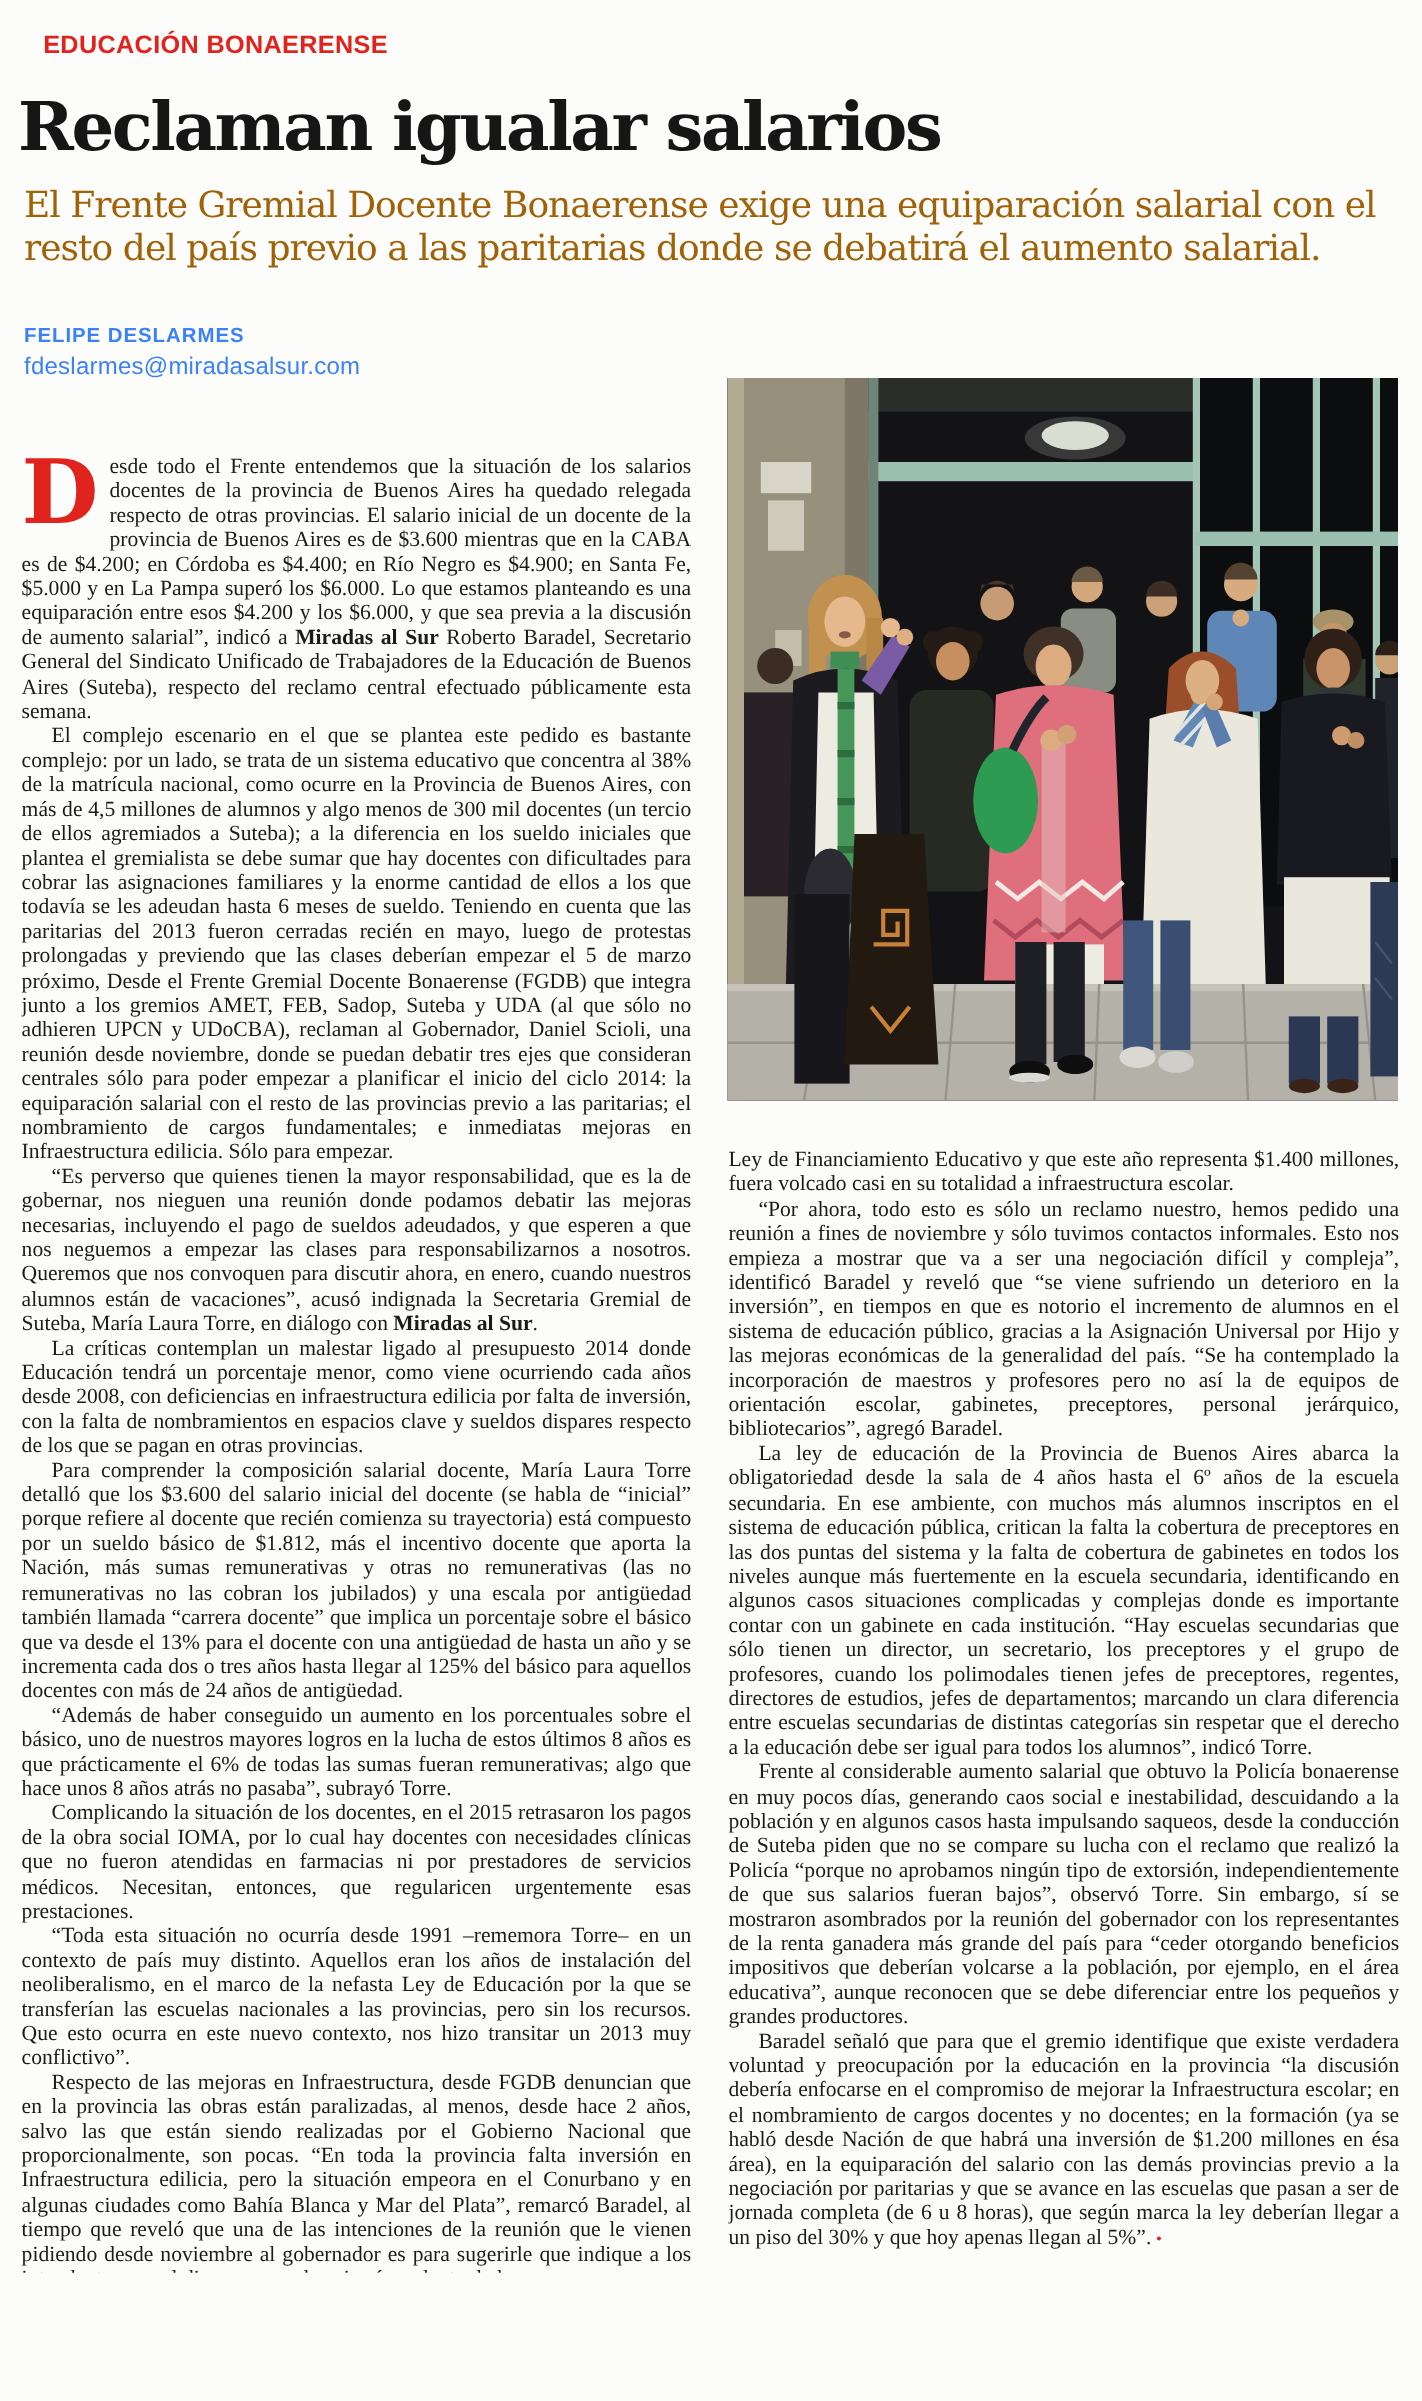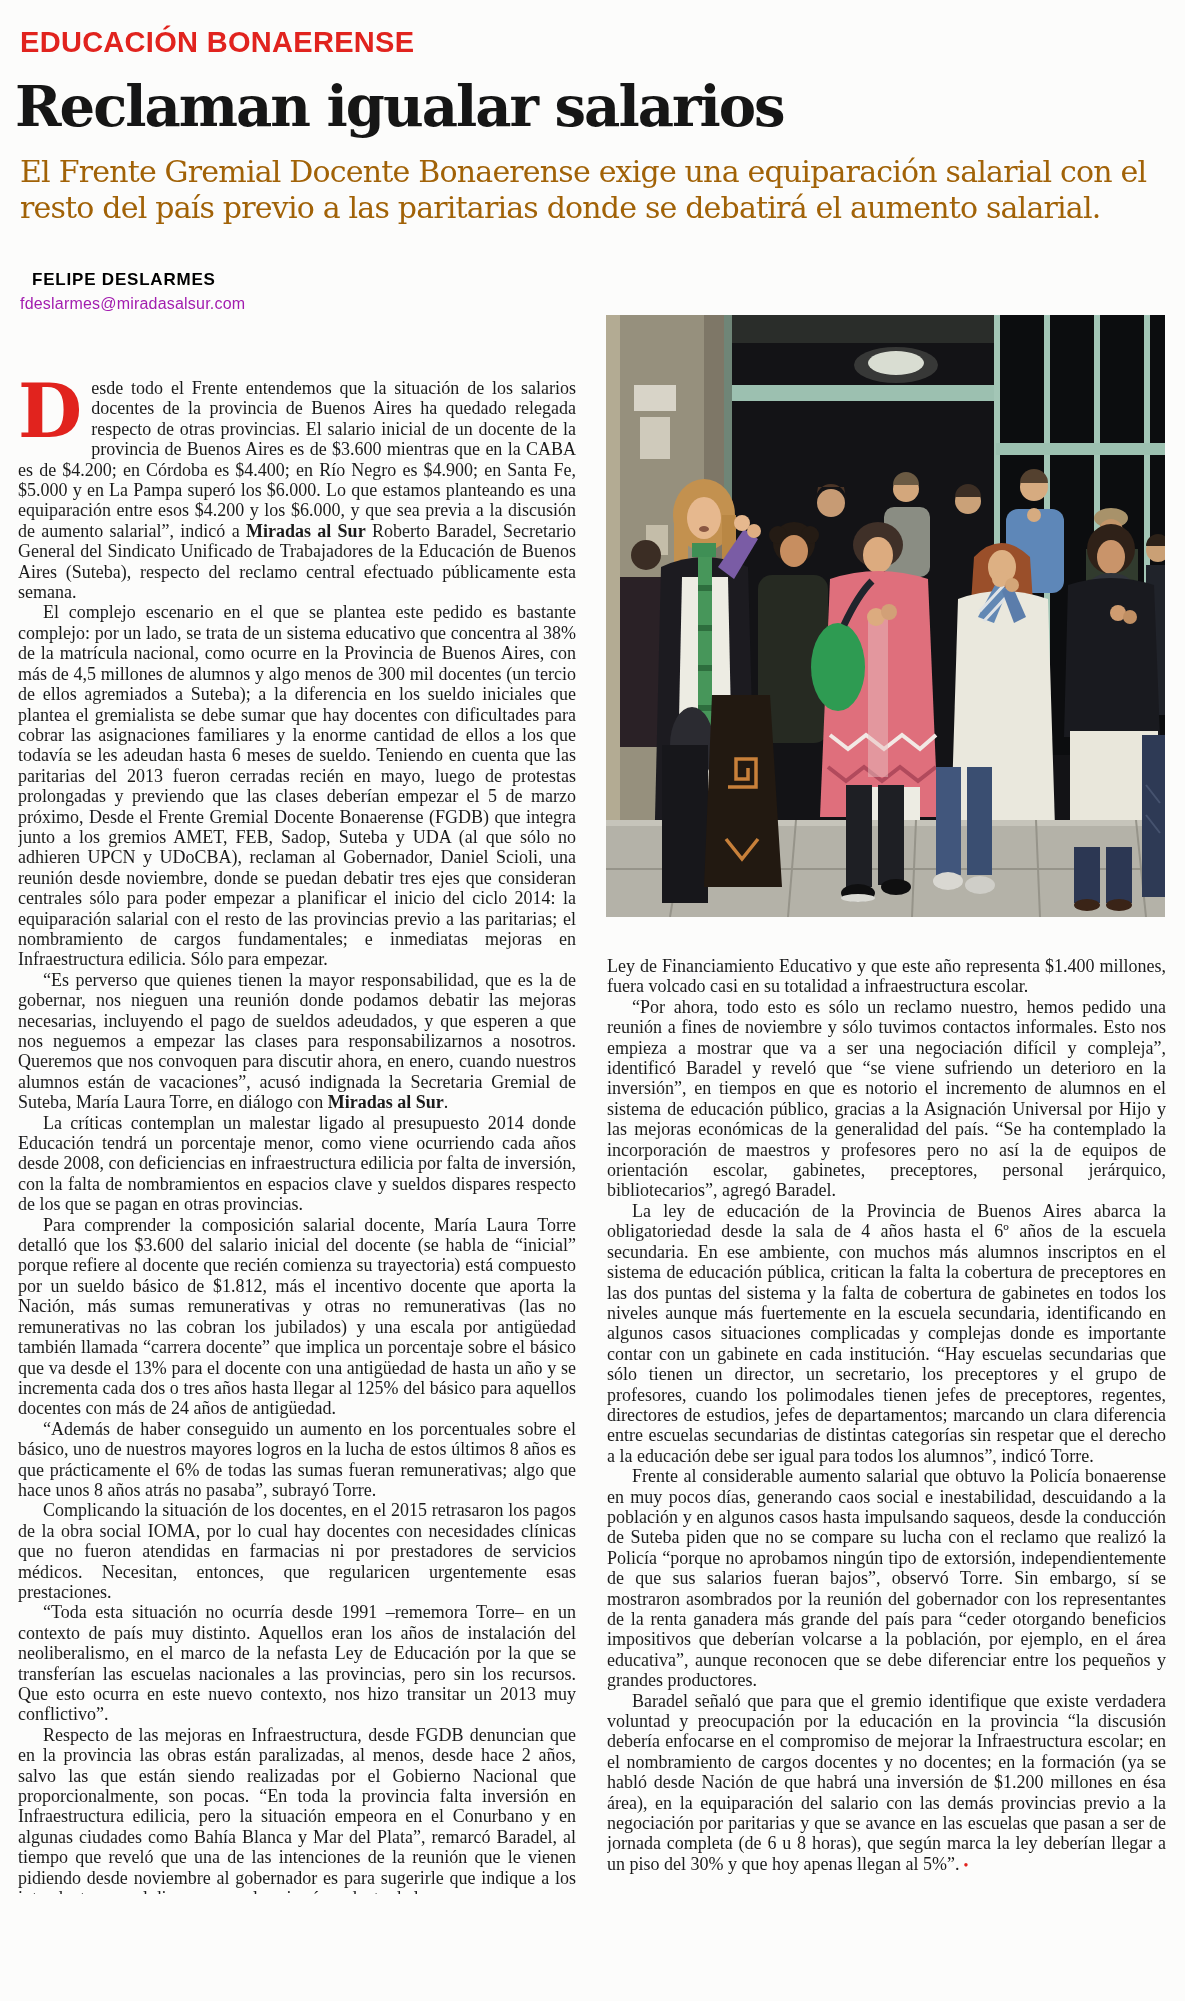--- a/index.html
+++ b/index.html
@@ -2,37 +2,37 @@
 <html lang="es"><head>
 <meta charset="utf-8">
 <style>
   html,body{margin:0;padding:0;}
   body{
     width:1185px;height:2001px;position:relative;overflow:hidden;
     background:#fcfcfb;font-family:"Liberation Serif",serif;
   }
   .page{position:absolute;inset:0;}
   .kicker{
-    position:absolute;left:20px;top:26px;
+    position:absolute;left:36px;top:26px;
     font-family:"Liberation Sans",sans-serif;font-weight:bold;
-    font-size:29px;letter-spacing:0.3px;color:#e1231e;
+    font-size:21px;letter-spacing:0.3px;color:#e1231e;
   }
   .headline{
     position:absolute;left:15px;top:60px;margin:0;white-space:nowrap;
     font-family:"DejaVu Serif",serif;font-weight:bold;
     font-size:56px;line-height:92px;letter-spacing:-2px;color:#161616;
   }
   .deck{
     position:absolute;left:20px;top:154px;width:1145px;margin:0;
     font-family:"DejaVu Serif",serif;font-weight:normal;
     font-size:30px;line-height:36px;letter-spacing:-0.8px;color:#a16207;
   }
   .byline{position:absolute;left:20px;top:270px;font-family:"Liberation Sans",sans-serif;}
-  .byline .author{font-weight:bold;font-size:17px;letter-spacing:0.8px;color:#000000;margin-left:12px;}
-  .byline .email{font-size:16px;letter-spacing:0.2px;color:#a21caf;margin-top:5px;}
+  .byline .author{font-weight:bold;font-size:17px;letter-spacing:0.8px;color:#3b82f6;}
+  .byline .email{font-size:20px;letter-spacing:0.2px;color:#3b82f6;margin-top:5px;}
   .photo{
     position:absolute;left:606px;top:315px;width:559px;height:602px;margin:0;
     background:#131316;overflow:hidden;
   }
   .photo svg{display:block;}
   .col{
     position:absolute;text-align:justify;color:#1b1b1b;
     font-size:18px;line-height:20.4px;
     hyphens:auto;-webkit-hyphens:auto;overflow:hidden;
   }

